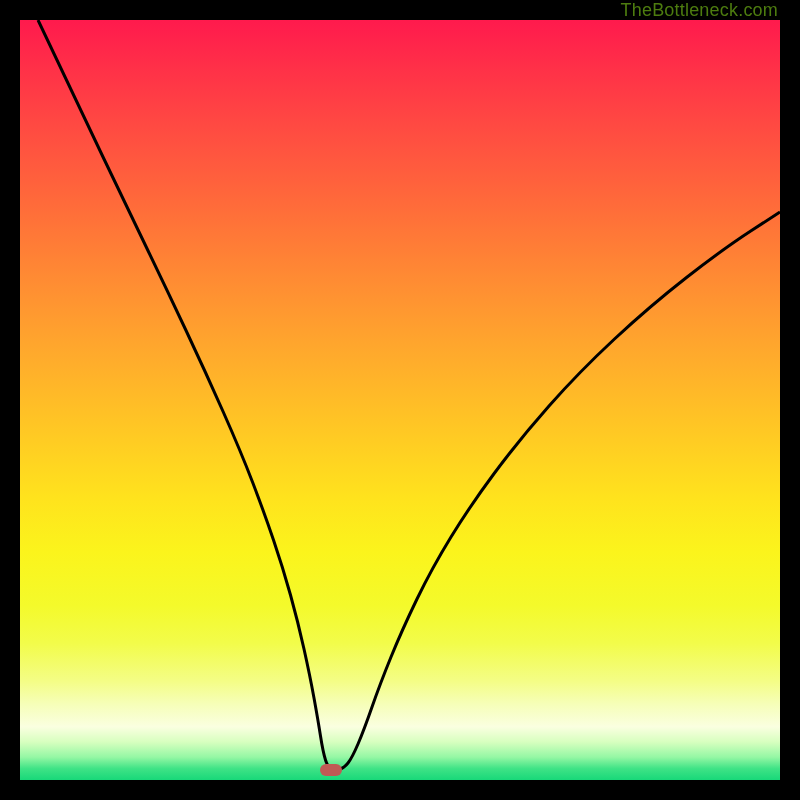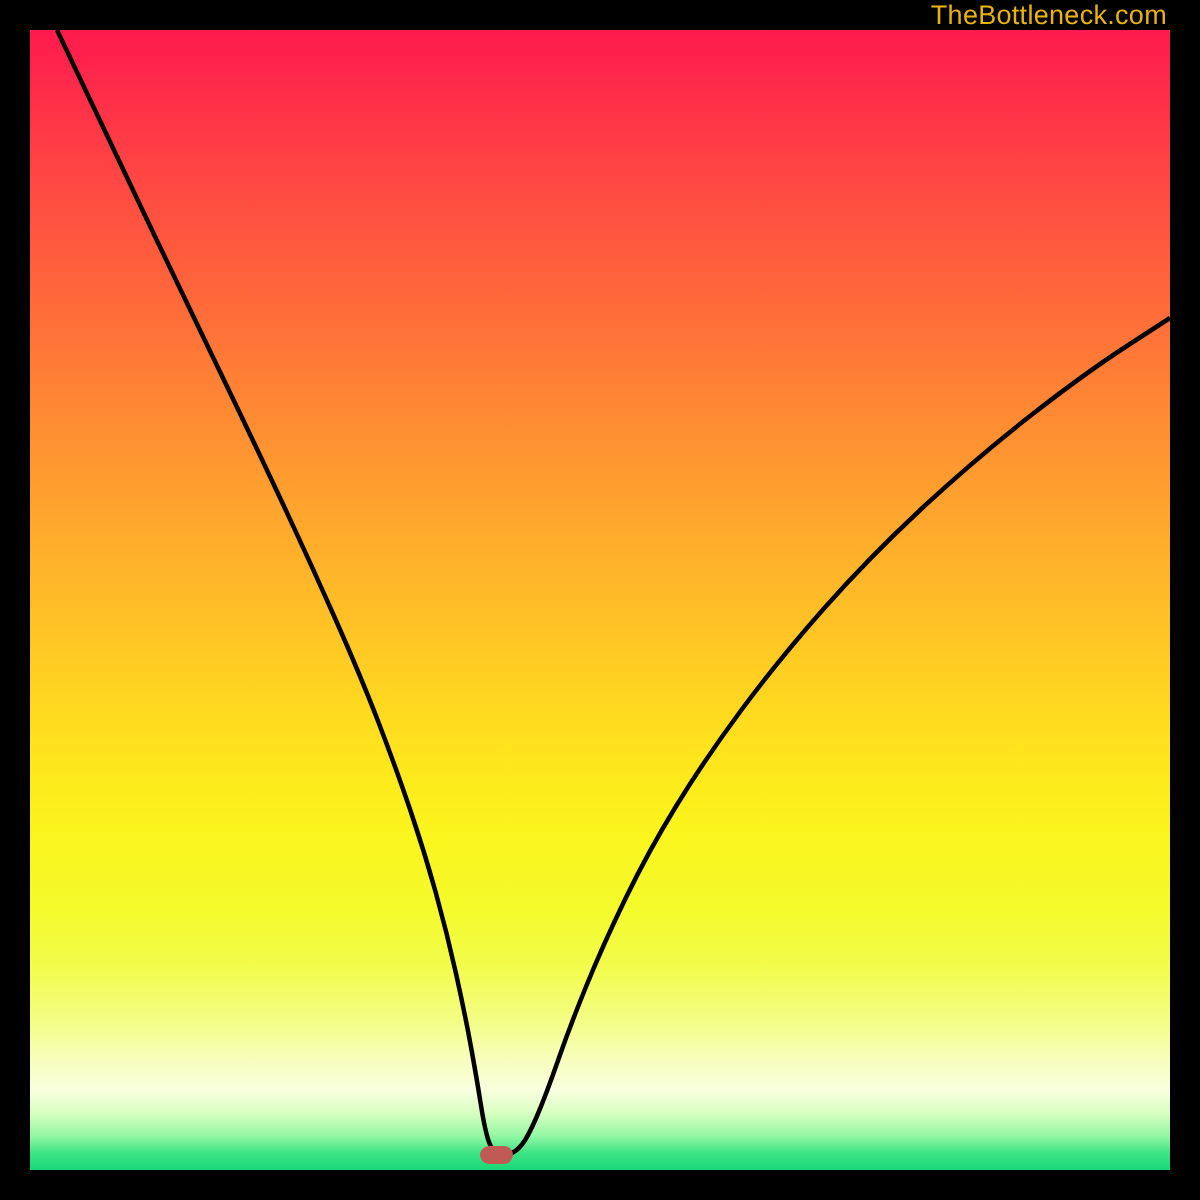--- a/index.html
+++ b/index.html
@@ -61,21 +61,21 @@
     border-radius: 6px;
     background: #c05a55;
     transform: translate(-50%, -50%);
   }
   .watermark {
     position: absolute;
     top: 0px;
     right: 22px;
     font-family: Arial, Helvetica, sans-serif;
     font-size: 18px;
-    color: #eab308;
+    color: #4d7c0f;
     letter-spacing: 0.2px;
   }
 </style>
 </head>
 <body>
 
 <div class="frame">
   <div class="watermark">TheBottleneck.com</div>
   <div class="plot">
     <svg class="curve" viewBox="0 0 760 760" preserveAspectRatio="none">

